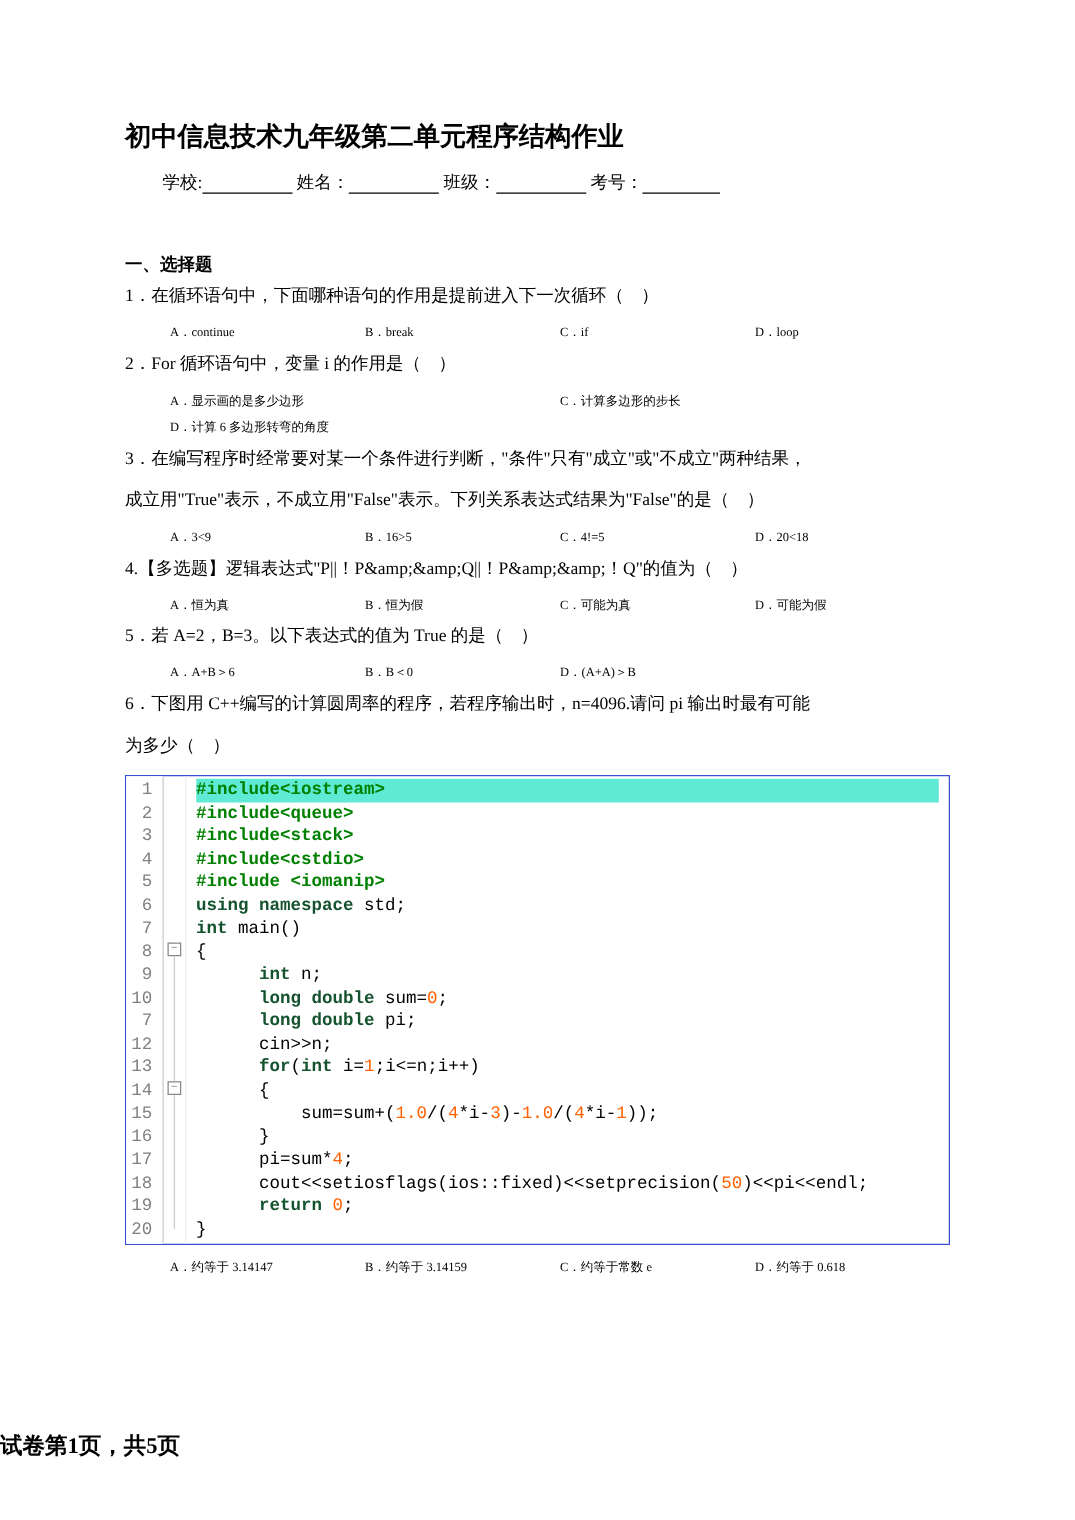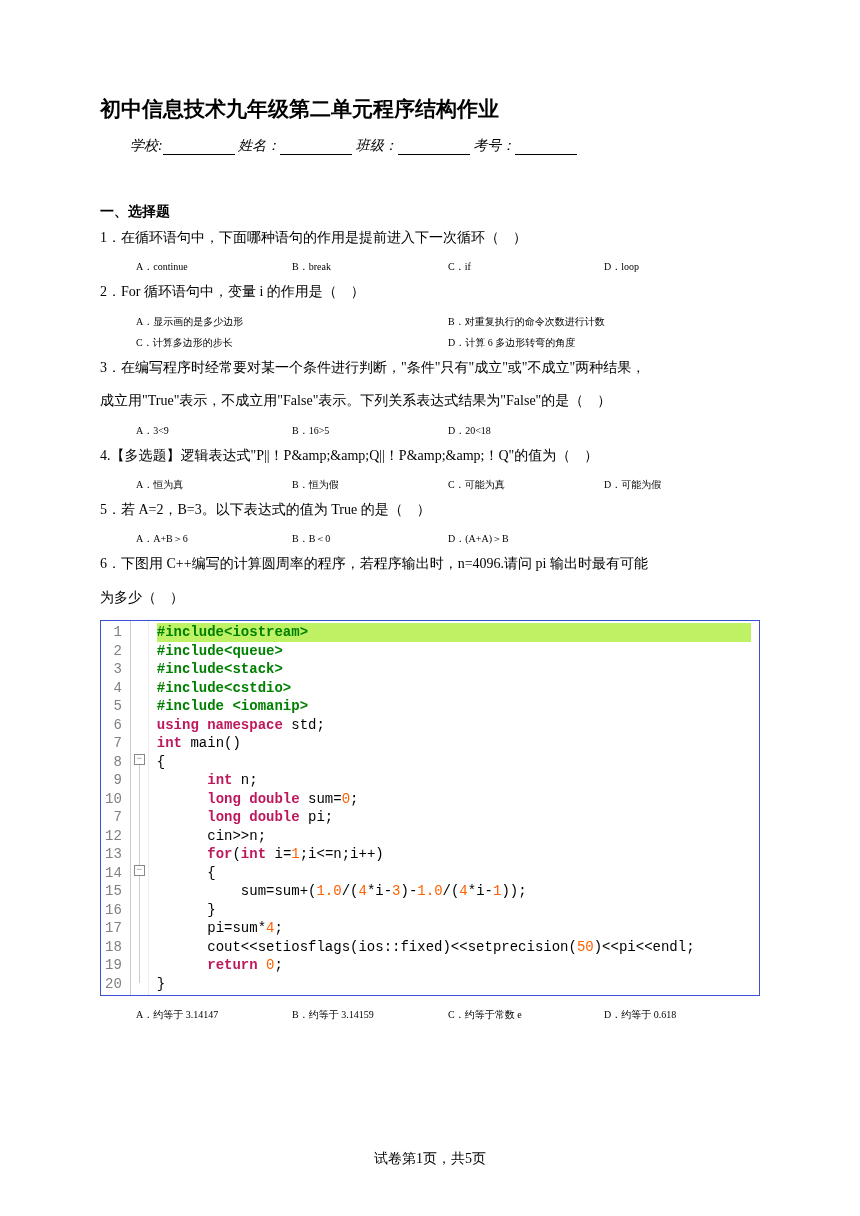--- a/index.html
+++ b/index.html
@@ -16,21 +16,20 @@
       text-align: left;
       font-size: 21px;
       font-weight: bold;
       margin-bottom: 14px;
     }
     .info-line {
       font-size: 14px;
       text-align: left;
       margin-bottom: 48px;
       padding-left: 30px;
-      font-style: italic;
     }
     .blank {
       display: inline-block;
       border-bottom: 1px solid #000;
       min-width: 72px;
       height: 14px;
       vertical-align: bottom;
     }
     .section-header {
       font-size: 14px;
@@ -93,34 +92,34 @@
       background: #ccc;
     }
     .code-col {
       padding: 2px 8px;
       line-height: 18.5px;
       white-space: pre;
       flex: 1;
       overflow: hidden;
     }
     .first-line-hl {
-      background: #bef264;
+      background: #5eead4;
       display: inline-block;
       width: 100%;
     }
-    .kw { color: #be185d; font-weight: bold; }
+    .kw { color: #14532d; font-weight: bold; }
     .pp { color: #008000; font-weight: bold; }
     .num-lit { color: #ff6000; }
     .footer {
       position: absolute;
       bottom: 48px;
       left: 0;
       width: 100%;
-      text-align: center;
-      font-size: 14px;
+      font-size: 18px;
+      font-weight: bold;
     }
   </style>
 </head>
 <body>
 
 <div class="title">初中信息技术九年级第二单元程序结构作业</div>
 
 <div class="info-line">
   <span>学校:</span><span class="blank"></span>
   <span>姓名：</span><span class="blank"></span>
@@ -134,30 +133,30 @@
 <div class="options">
   <span class="opt-4">A．continue</span>
   <span class="opt-4">B．break</span>
   <span class="opt-4">C．if</span>
   <span class="opt-4">D．loop</span>
 </div>
 
 <div class="question">2．For 循环语句中，变量 i 的作用是（　）</div>
 <div class="options">
   <span class="opt-2">A．显示画的是多少边形</span>
-  <span class="opt-2">B．对重复执行的命令次数进行计数</span>
   <span class="opt-2">C．计算多边形的步长</span>
   <span class="opt-2">D．计算 6 多边形转弯的角度</span>
 </div>
 
 <div class="question">3．在编写程序时经常要对某一个条件进行判断，"条件"只有"成立"或"不成立"两种结果，</div>
 <div class="question">成立用"True"表示，不成立用"False"表示。下列关系表达式结果为"False"的是（　）</div>
 <div class="options">
   <span class="opt-4">A．3&lt;9</span>
   <span class="opt-4">B．16&gt;5</span>
+  <span class="opt-4">C．4!=5</span>
   <span class="opt-4">D．20&lt;18</span>
 </div>
 
 <div class="question">4.【多选题】逻辑表达式"P||！P&amp;amp;&amp;amp;Q||！P&amp;amp;&amp;amp;！Q"的值为（　）</div>
 <div class="options">
   <span class="opt-4">A．恒为真</span>
   <span class="opt-4">B．恒为假</span>
   <span class="opt-4">C．可能为真</span>
   <span class="opt-4">D．可能为假</span>
 </div>

